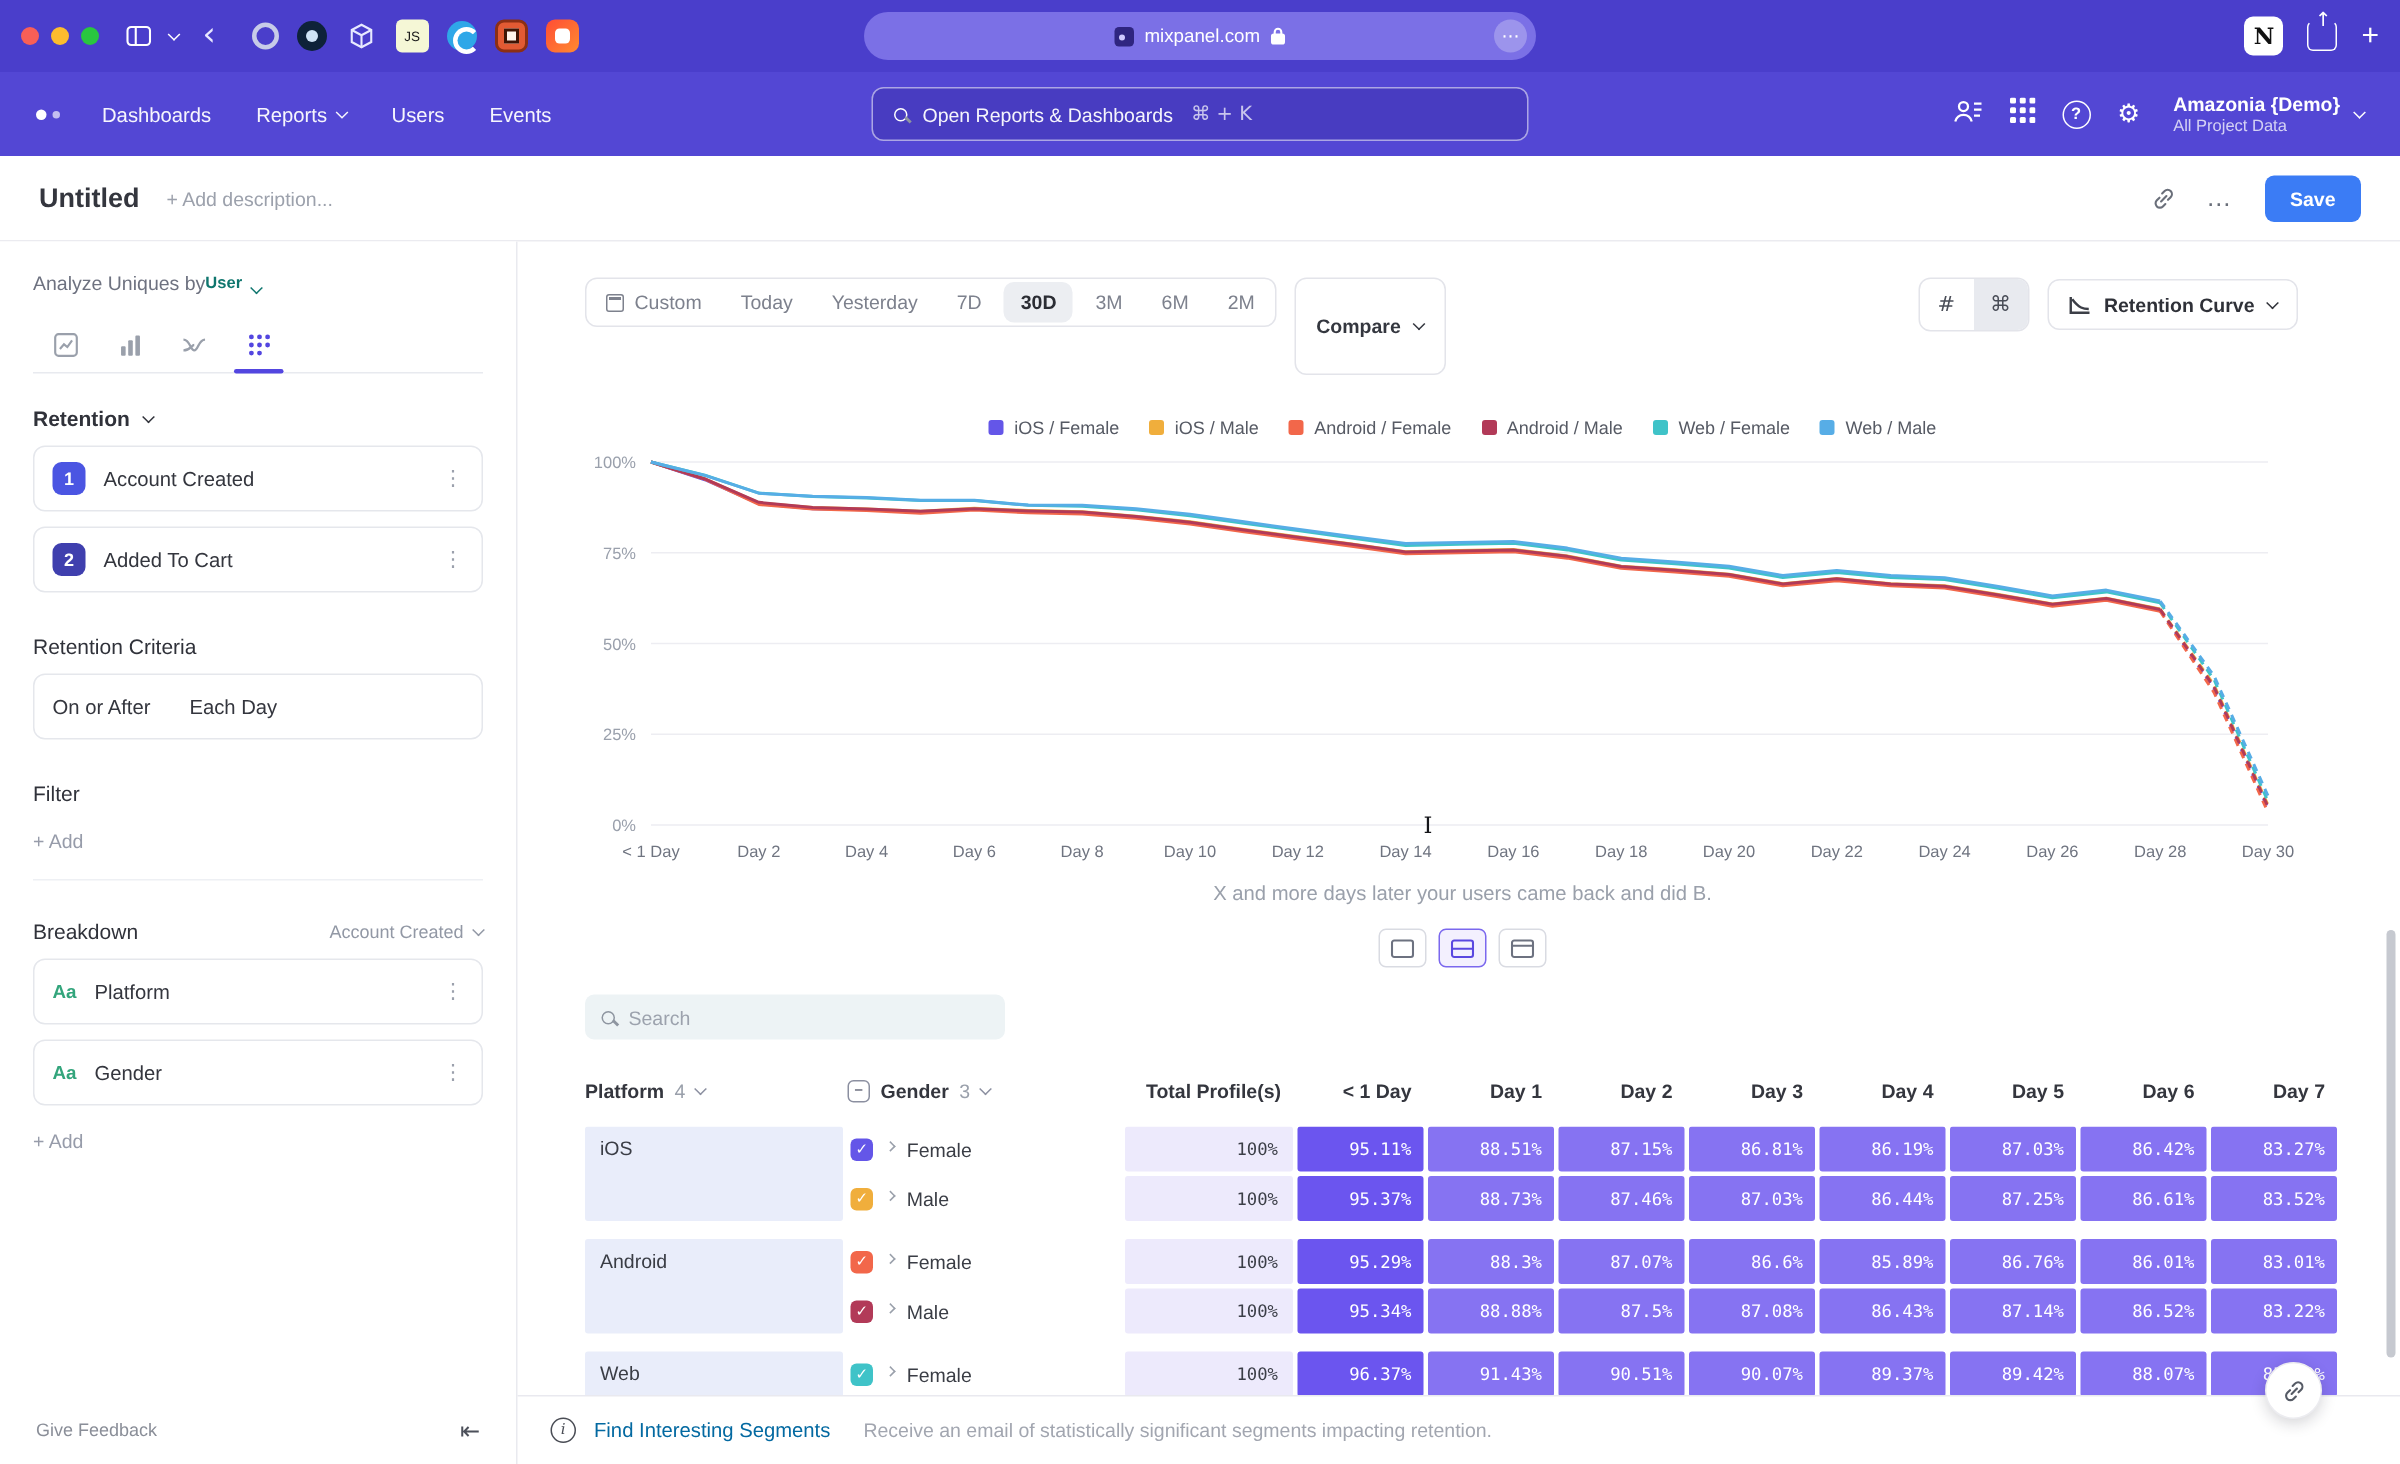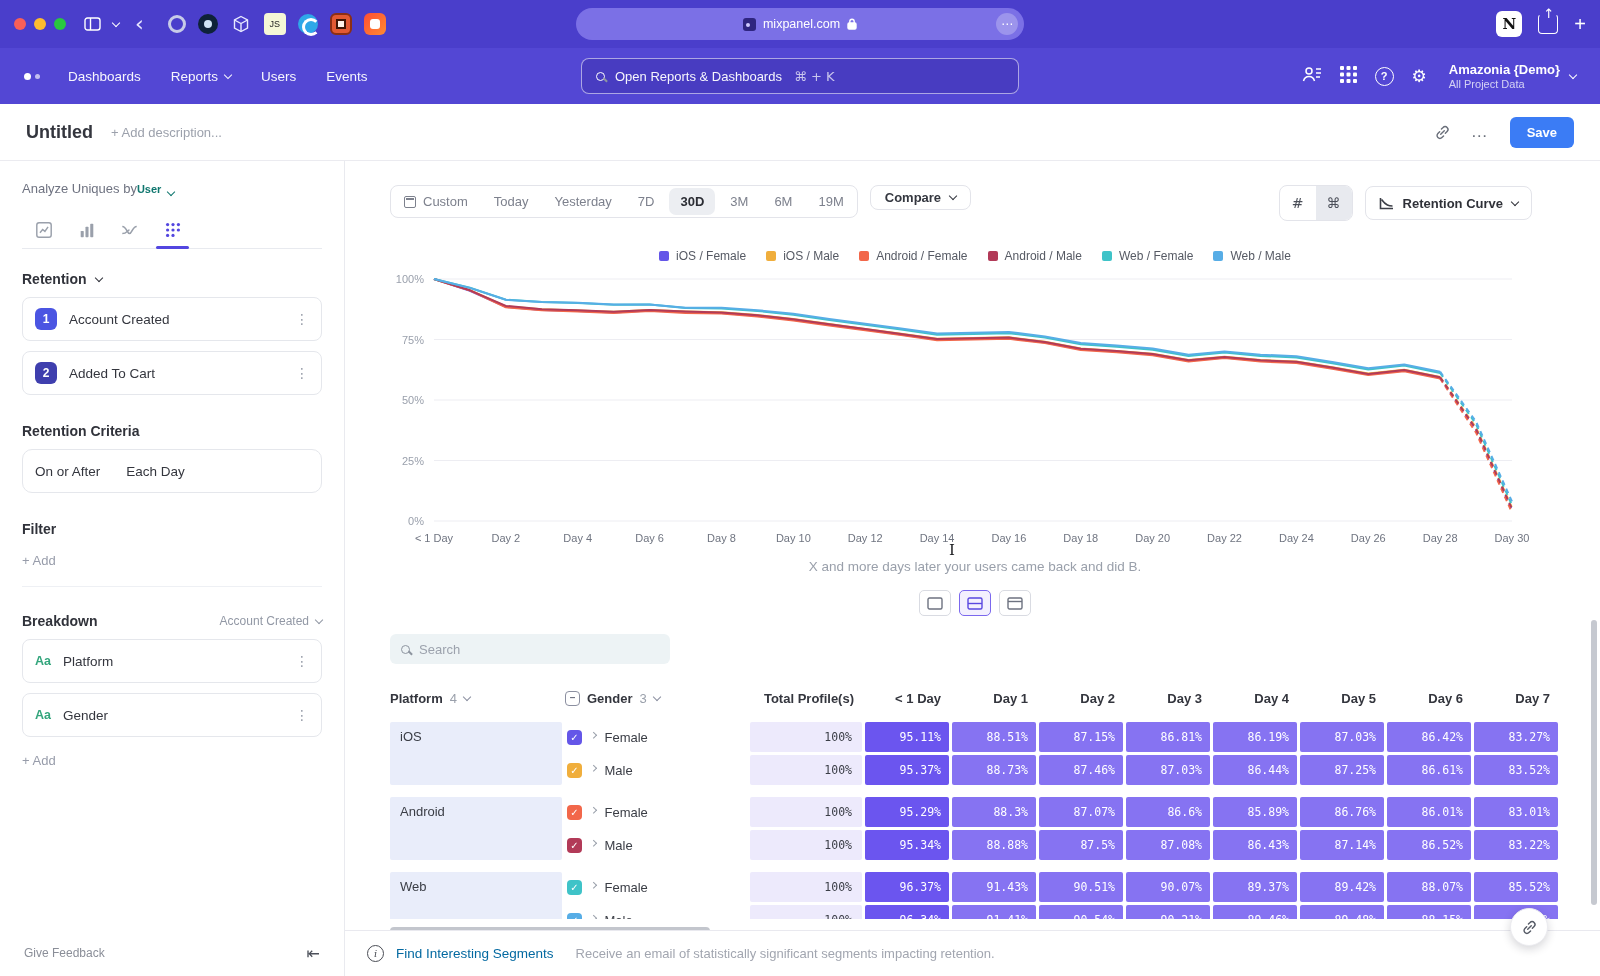--- a/index.html
+++ b/index.html
@@ -75,38 +75,38 @@
   .sval b{font-weight:700;}
   .tabs{display:flex;margin-top:16px;border-bottom:1px solid #e8eaef;}
   .tab{flex:0 0 43px;height:36px;display:flex;align-items:center;justify-content:center;color:#9aa0ab;position:relative;cursor:default;}
   .tab.active{color:#5346e0;}
   .tab.active:after{content:"";position:absolute;bottom:-1px;left:5px;right:5px;height:3px;background:#5346e0;border-radius:2px;}
   .shead{margin-top:22px;display:flex;align-items:center;gap:9px;font-size:14px;font-weight:700;color:#30323a;}
   .scard{border:1px solid #e5e7ec;border-radius:8px;height:44px;display:flex;align-items:center;padding:0 12px;gap:12px;margin-top:10px;background:#fff;}
   .badge{width:22px;height:22px;border-radius:6px;color:#fff;font-size:12px;font-weight:700;display:flex;align-items:center;justify-content:center;flex:0 0 22px;}
   .steplabel{font-size:13.5px;color:#34363e;}
   .kebab{margin-left:auto;color:#9ba0ac;font-family:"DejaVu Sans",sans-serif;font-size:14px;}
-  .shead2{margin-top:28px;font-size:14px;font-weight:700;color:#30323a;}
-  .crit{justify-content:flex-start;gap:0;border-radius:10px;}
+  .shead2{margin-top:28px;font-size:14px;font-weight:400;color:#30323a;}
+  .crit{justify-content:flex-start;gap:0;}
   .critl{font-size:13.5px;color:#34363e;}
   .critr{font-size:13.5px;color:#34363e;margin-left:26px;}
   .addrow{margin-top:16px;font-size:13px;color:#979caa;}
   .sdiv{border-bottom:1px solid #eef0f4;margin-top:18px;}
   .bhead{margin-top:26px;display:flex;align-items:center;justify-content:space-between;}
   .bscope{display:flex;align-items:center;gap:7px;font-size:12px;color:#9298a5;}
   .aa{font-size:12.5px;font-weight:700;color:#33a57c;flex:0 0 auto;}
 
   .main{flex:1;padding:24px 40px 0 45px;position:relative;overflow:hidden;}
   .controls{display:flex;align-items:flex-start;}
   .seg{display:flex;border:1px solid #e3e4ea;border-radius:8px;background:#fff;align-items:center;}
   .segb{padding:8px 13px;font-size:13px;color:#7d818d;background:none;border:none;display:flex;gap:7px;align-items:center;font-family:inherit;}
   .segb.active{background:#eceef2;color:#2b2d34;font-weight:700;border-radius:7px;margin:2px;padding:6px 11px;}
   .cal{width:12px;height:12px;border:1.5px solid currentColor;border-radius:2px;position:relative;display:inline-block;}
   .cal:before{content:"";position:absolute;top:1.5px;left:1px;right:1px;height:2px;background:currentColor;}
-  .compare{margin-left:12px;border:1px solid #e3e4ea;border-radius:8px;padding:4px 14px;font-size:13px;color:#34373f;display:flex;gap:9px;align-items:center;font-weight:600;background:#fff;border-style:solid;}
+  .compare{margin-left:12px;border:1px solid #e3e4ea;border-radius:8px;padding:24px 14px;font-size:13px;color:#34373f;display:flex;gap:9px;align-items:center;font-weight:600;background:#fff;border-style:solid;}
   .right-tools{margin-left:auto;display:flex;gap:12px;align-items:center;margin-right:28px;}
   .icon-pair{display:flex;border:1px solid #e3e4ea;border-radius:8px;overflow:hidden;}
   .ib{width:36px;height:34px;display:flex;align-items:center;justify-content:center;color:#4a4e58;font-size:14px;}
   .ib.active{background:#e8eaef;}
   .view-dd{border:1px solid #e3e4ea;border-radius:8px;height:34px;display:flex;align-items:center;gap:9px;padding:0 13px;font-size:13px;color:#2f3138;font-weight:600;background:#fff;}
 
   .legend{display:flex;justify-content:center;gap:20px;margin-top:28px;}
   .lg-item{display:flex;align-items:center;gap:7px;font-size:12px;color:#565a64;}
   .lg-sw{width:10px;height:10px;border-radius:2px;display:inline-block;}
 
@@ -387,21 +387,21 @@
             <button class="segb active">
               <span>30D</span>
             </button>
             <button class="segb">
               <span>3M</span>
             </button>
             <button class="segb">
               <span>6M</span>
             </button>
             <button class="segb">
-              <span>19M</span>
+              <span>2M</span>
             </button>
           </div>
         <div class="compare">
           <span>Compare</span>
             <span class="chev"></span>
         </div>
         <div class="right-tools">
           <div class="icon-pair">
             <span class="ib sym">#</span>
             <span class="ib active sym">⌘</span>

